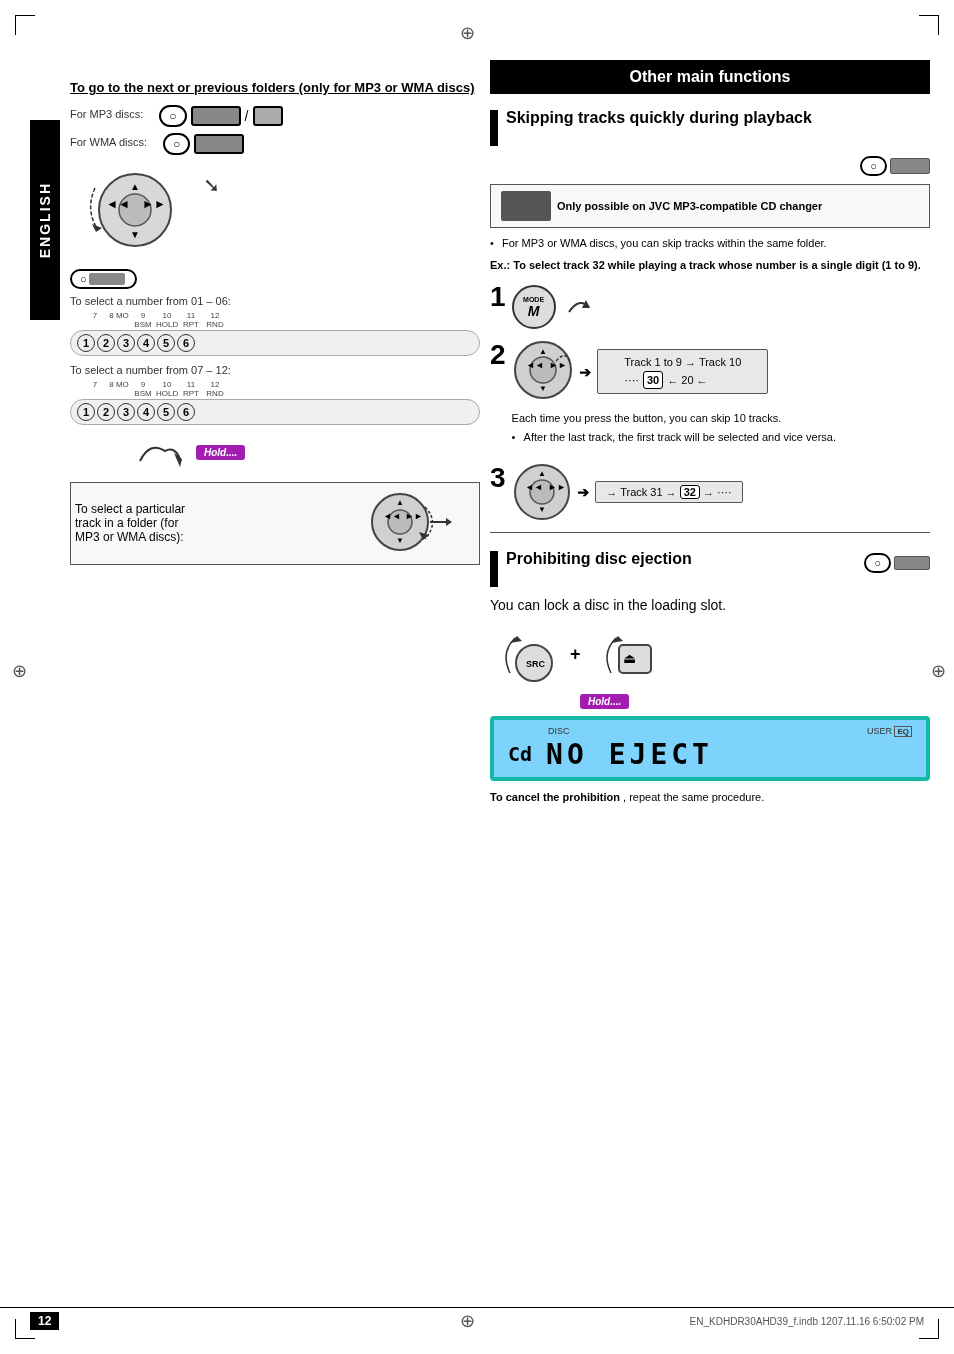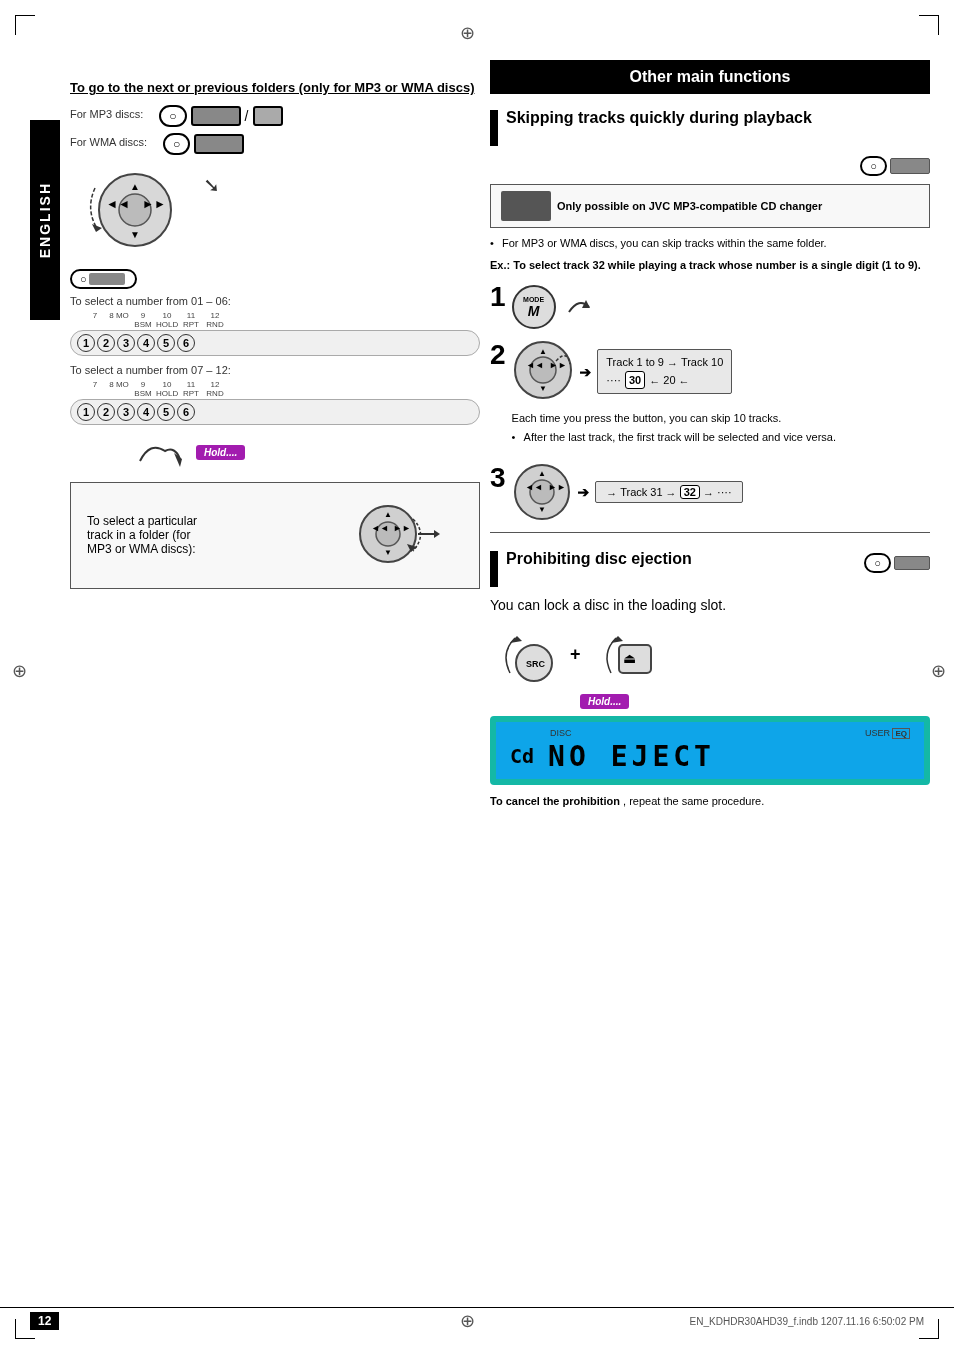--- a/index.html
+++ b/index.html
@@ -431,21 +431,21 @@
         <div style="position:relative; margin-left:60px;">
           
           <svg width="60" height="40">
             <path d="M 10 30 Q 20 10 35 20 Q 45 15 50 28" stroke="#333" stroke-width="2" fill="none"></path>
             <polygon points="52,28 44,22 50,36" fill="#333"></polygon>
           </svg>
         </div>
         <div class="hold-btn">Hold....</div>
       </div>
 
-      <div style="border:1.5px solid #555; padding:16px; display:flex; gap:8px; align-items:center; background:#f8f8f8; margin-top:8px;">
+      <div style="border:1.5px solid #555; padding:4px; display:flex; gap:8px; align-items:center; background:#f8f8f8; margin-top:8px;">
         <div style="flex:1;">
           <div>To select a particular</div>
           <div>track in a folder (for</div>
           <div>MP3 or WMA discs):</div>
         </div>
         <div style="position:relative;">
           <svg width="110" height="70">
 
             <circle cx="35" cy="35" r="28" fill="#d0d0d0" stroke="#444" stroke-width="2"></circle>
             <circle cx="35" cy="35" r="12" fill="#bbb" stroke="#555" stroke-width="1.5"></circle>
@@ -531,21 +531,21 @@
                 <text x="27" y="52" font-size="8" fill="#000">▼</text>
               </svg>
               
               <svg style="position:absolute;top:0;left:0;" width="62" height="62">
                 <path d="M 44 22 Q 55 10 58 25" stroke="#333" stroke-width="1.5" fill="none" stroke-dasharray="3,2"></path>
               </svg>
             </div>
 
             <div style="font-size:14px; font-weight:bold;">➔</div>
 
-            <div style="border:1.5px solid #555; border-radius:2px; padding:4px 8px; background:#e8e8e8; font-size:11px; line-height:1.5;">
+            <div style="border:1.5px solid #555; border-radius:2px; padding:4px 26px; background:#e8e8e8; font-size:11px; line-height:1.5;">
               <div style="font-size:11px;">Track 1 to 9  →  Track 10</div>
               <div style="font-size:11px; display:flex; align-items:center; gap:4px;">
                 <span>····</span>
                 <span style="border:1.5px solid #000; border-radius:3px; padding:0 3px; font-weight:bold; background:#fff;">30</span>
                 <span>← 20 ←</span>
               </div>
             </div>
           </div>
           <div style="font-size:11px; margin-top:8px;">Each time you press the button, you can skip 10 tracks.</div>
           <div class="bullet-text">After the last track, the first track will be selected and vice versa.</div>
@@ -617,21 +617,21 @@
             <text x="32" y="40" font-size="14" fill="#000">⏏</text>
           </svg>
         </div>
       </div>
 
       <div style="margin-bottom:8px; text-align:left; margin-left:90px;">
         <span class="hold-btn">Hold....</span>
       </div>
 
       <div style="margin: 8px 0;">
-        <div style="border:6px solid #14b8a6; border-radius:4px; padding:6px 14px; background:#0ea5e9; position:relative;">
+        <div style="border:4px solid #14b8a6; border-radius:4px; padding:6px 14px; background:#7dd3fc; position:relative;">
           <div class="display-top-labels">
             <span style="margin-left:40px;">DISC</span>
             <span>
               <span>USER</span>
               <span style="border:1px solid #555;padding:0 2px;font-size:8px;font-weight:bold;">EQ</span>
             </span>
           </div>
           <div style="display:flex; align-items:center; gap:14px;">
             <div style="font-size:20px; font-weight:bold; font-family:monospace;">Cd</div>
             <div style="font-size:28px; font-weight:bold; font-family:monospace; letter-spacing:4px;">NO EJECT</div>

